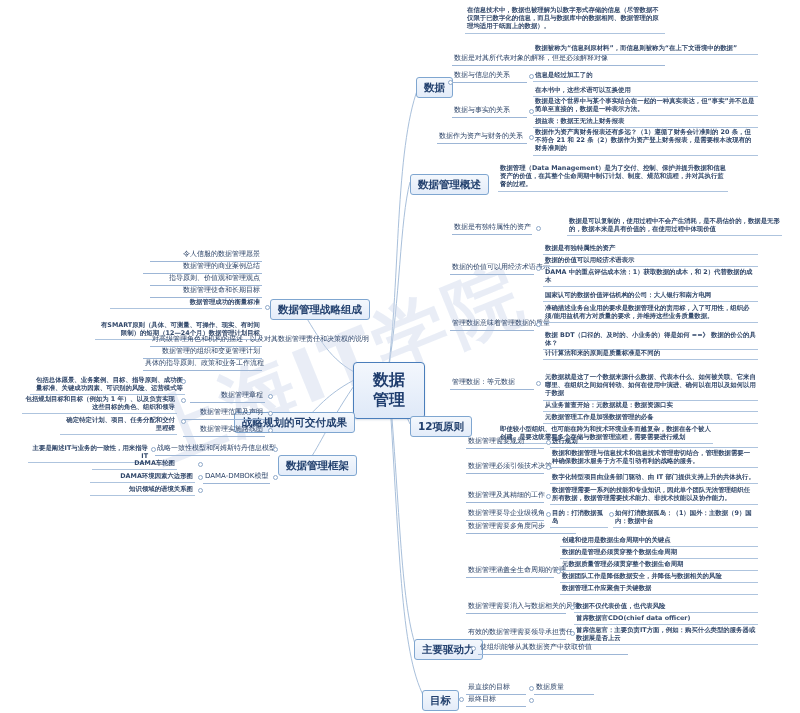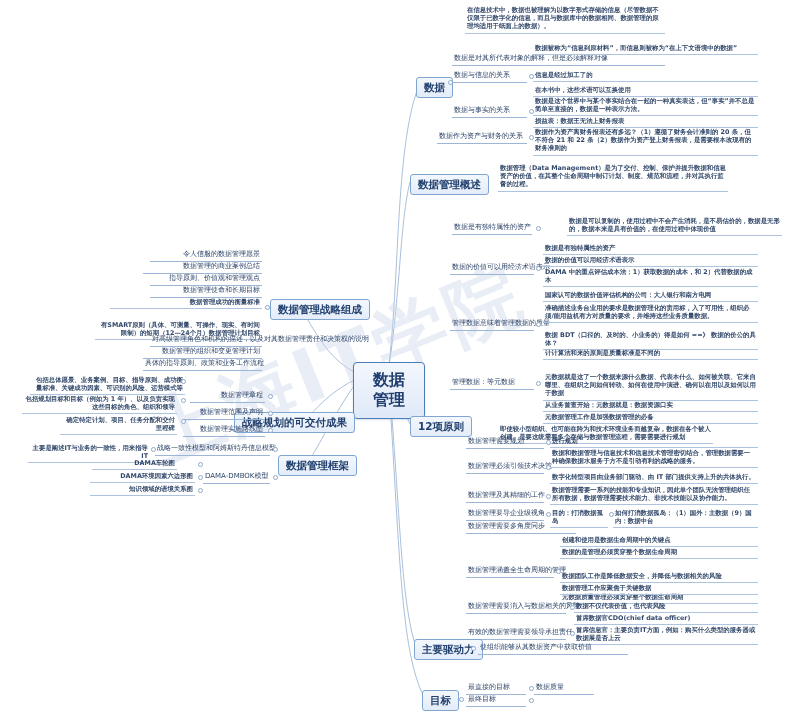--- a/index.html
+++ b/index.html
@@ -132,21 +132,21 @@
 
   <div class="node lvl2" style="left:466px;top:508px;width:78px;">数据管理要导企业级视角</div>
   <div class="node lvl3" style="left:550px;top:508px;width:58px;">目的：打消数据孤岛</div>
   <div class="node lvl3" style="left:613px;top:508px;width:145px;">如何打消数据孤岛：（1）国外：主数据（9）国内：数据中台</div>
 
   <div class="node lvl2" style="left:466px;top:521px;width:110px;">数据管理需要多角度同步</div>
 
   <div class="node lvl2" style="left:466px;top:565px;width:88px;">数据管理涵盖全生命周期的管理</div>
   <div class="node lvl3" style="left:560px;top:535px;width:198px;">创建和使用是数据生命周期中的关键点</div>
   <div class="node lvl3" style="left:560px;top:547px;width:198px;">数据的是管理必须贯穿整个数据生命周期</div>
-  <div class="node lvl3" style="left:560px;top:559px;width:198px;margin-top:33px;">元数据质量管理必须贯穿整个数据生命周期</div>
+  <div class="node lvl3" style="left:560px;top:559px;width:198px;">元数据质量管理必须贯穿整个数据生命周期</div>
   <div class="node lvl3" style="left:560px;top:571px;width:198px;">数据团队工作是降低数据安全，并降低与数据相关的风险</div>
   <div class="node lvl3" style="left:560px;top:583px;width:198px;">数据管理工作应聚焦于关键数据</div>
 
   <div class="node lvl2" style="left:466px;top:601px;width:100px;">数据管理需要消入与数据相关的风险</div>
   <div class="node lvl3" style="left:574px;top:601px;width:184px;">数据不仅代表价值，也代表风险</div>
 
   <div class="node lvl2" style="left:466px;top:627px;width:100px;">有效的数据管理需要领导承担责任</div>
   <div class="node lvl3" style="left:574px;top:613px;width:184px;">首席数据官CDO(chief data officer)</div>
   <div class="node lvl3 wrap" style="left:574px;top:625px;width:184px;">首席信息官：主要负责IT方面，例如：购买什么类型的服务器或数据展是否上云</div>
 

